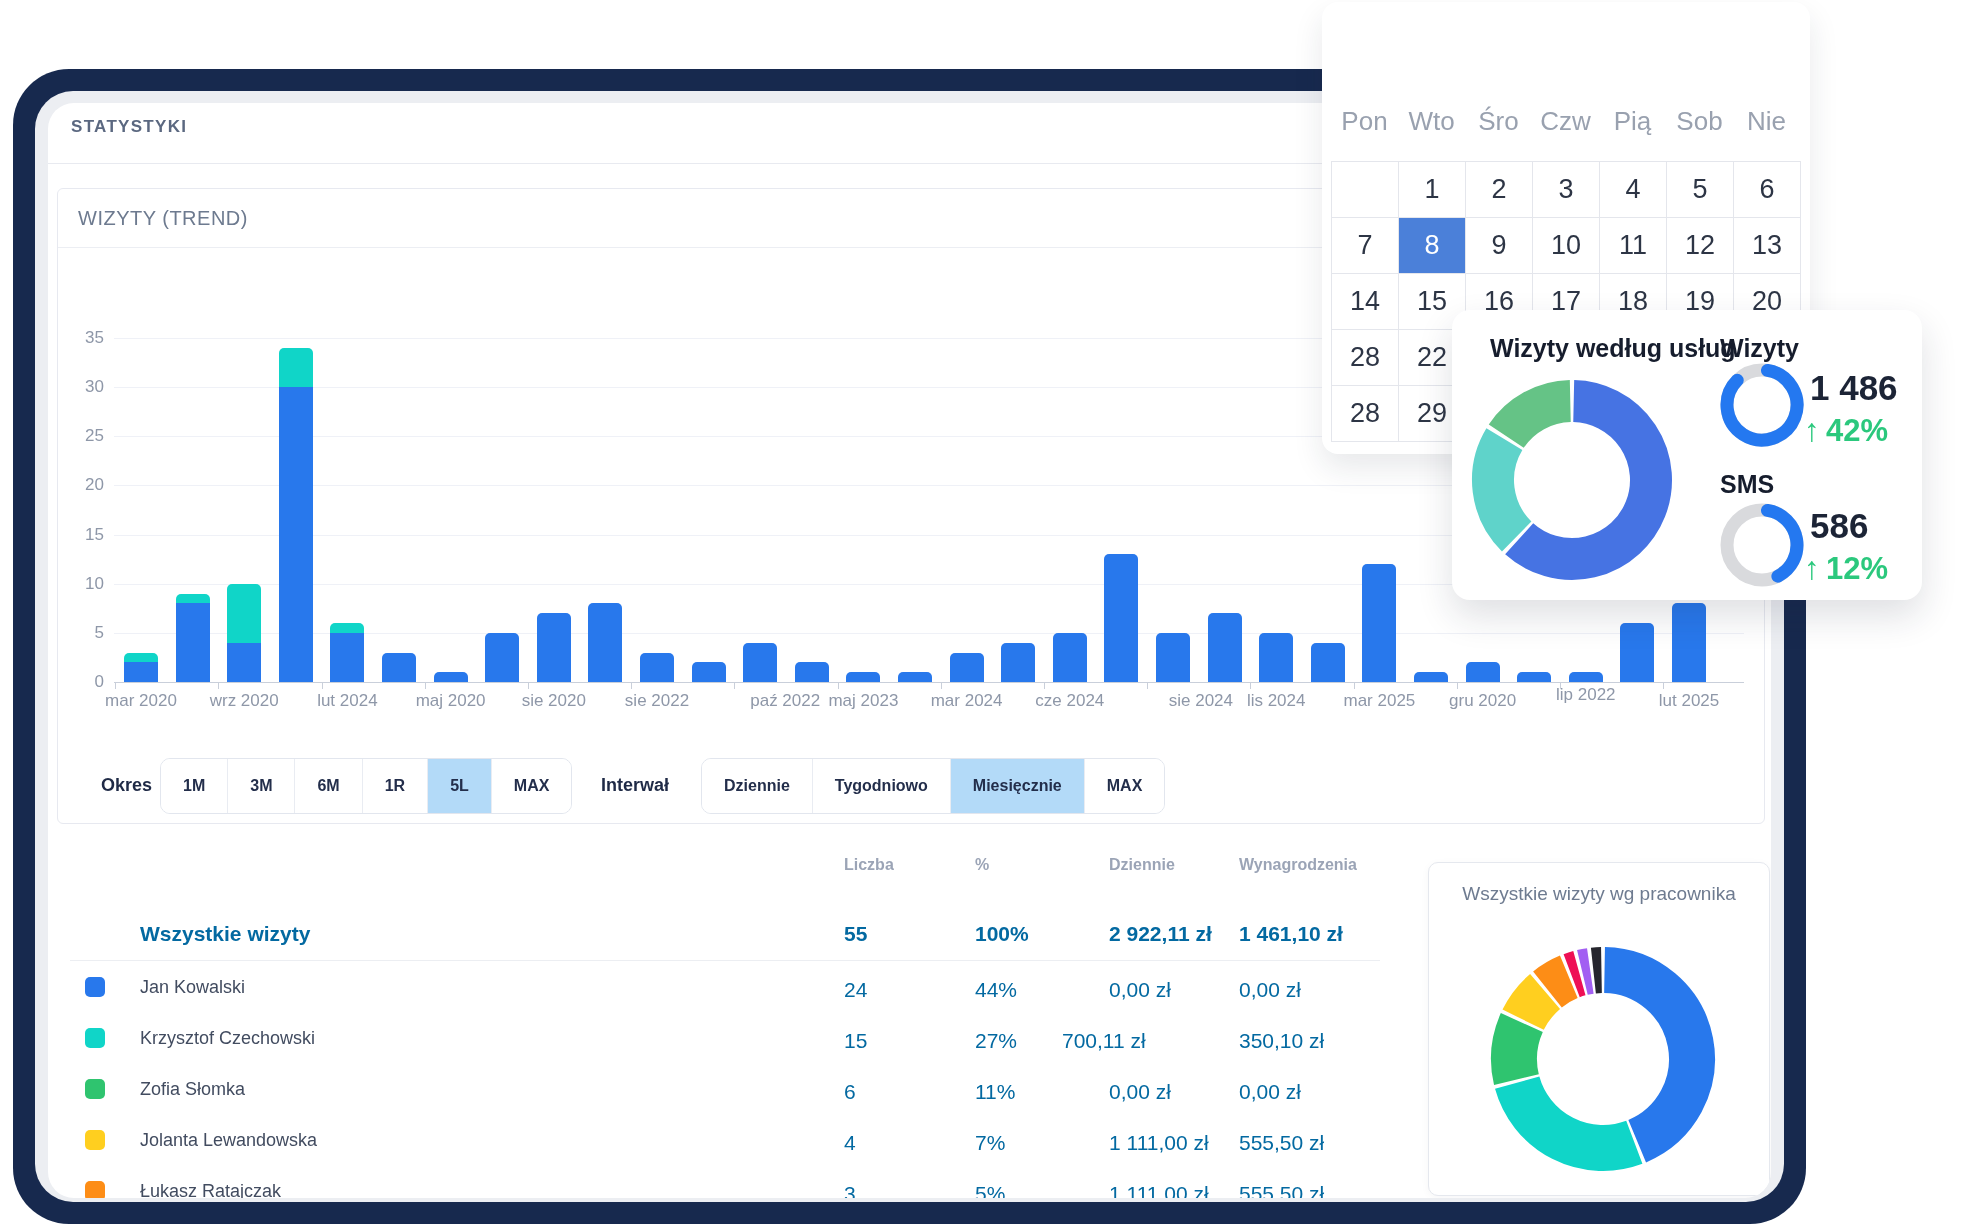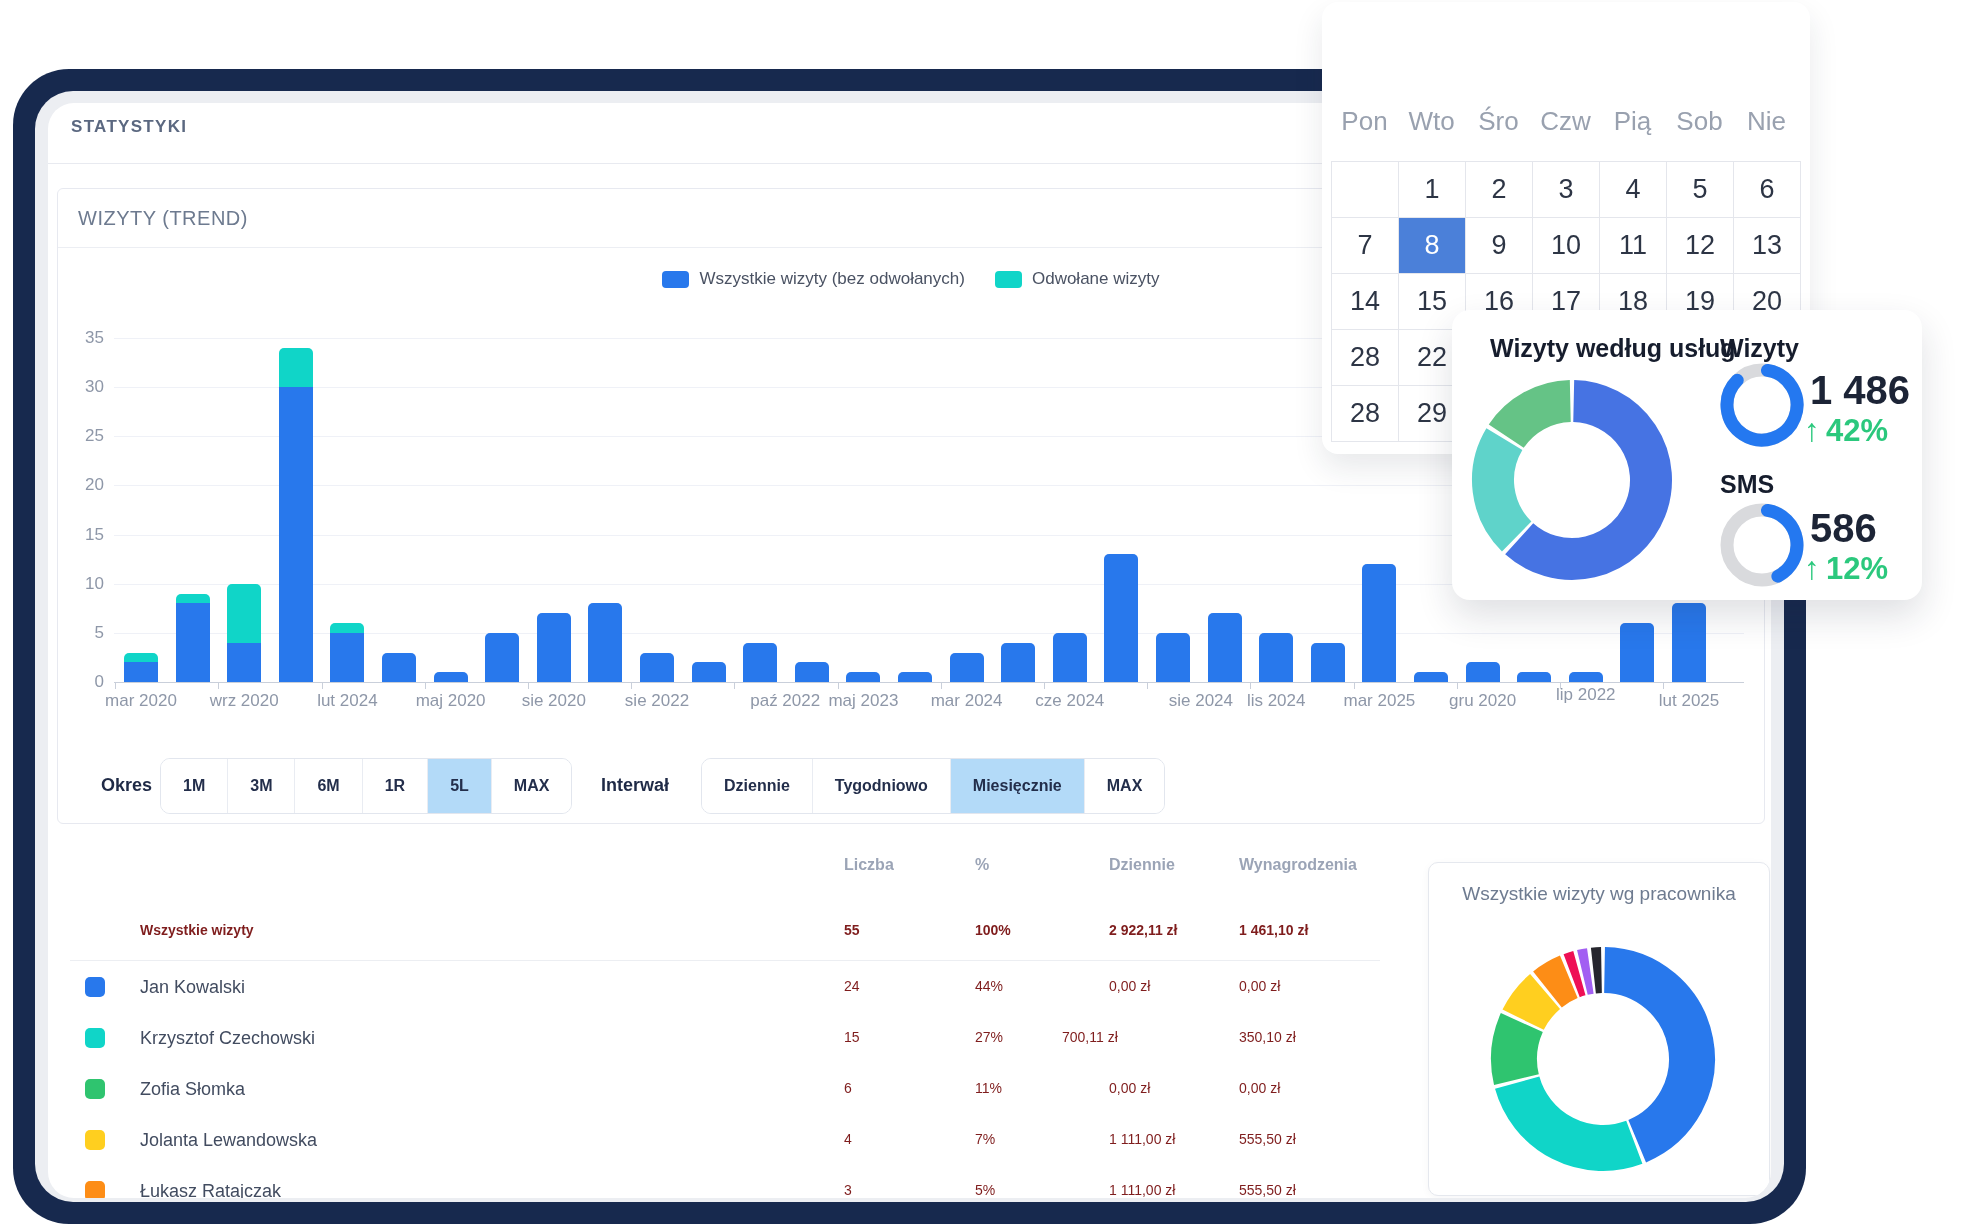--- a/index.html
+++ b/index.html
@@ -28,71 +28,61 @@
   .bar-top{border-radius:5px 5px 0 0;}
   
   .ctrl-label{font-size:18px;font-weight:bold;color:#1f2a46;}
   .btn-group{display:flex;background:#fff;border:1px solid #e2e6ee;border-radius:10px;overflow:hidden;}
   .seg-btn{height:54px;line-height:54px;padding:0 22px;font-size:16px;font-weight:bold;color:#232e4b;
            border-right:1px solid #e9ecf2;background:#fff;cursor:pointer;white-space:nowrap;}
   .seg-btn:last-child{border-right:none;}
   .seg-btn.selected{background:#b3daf8;}
   
   .th{font-size:16px;font-weight:bold;color:#9ba4b6;}
-  .td{font-size:14px;color:#7f1d1d;}
+  .td{font-size:21px;color:#0369a1;}
   .row-name{font-size:18px;color:#424c60;}
   .row-swatch{width:20px;height:20px;border-radius:5px;}
   .bold{font-weight:bold;}
   .table-divider{height:1px;background:#eceef2;}
   
   .calendar-card{left:1322px;top:2px;width:488px;height:452px;background:#fff;border-radius:16px;
                  box-shadow:0 14px 30px rgba(25,35,60,.10);}
   .cal-title{left:0;top:36px;width:100%;text-align:center;font-size:33px;font-weight:bold;color:#363f54;}
   .cal-daynames{left:9px;top:104px;width:470px;display:flex;}
   .cal-dayname{width:67px;text-align:center;font-size:26px;color:#99a1af;}
   .cal-grid{left:9px;top:159px;display:grid;grid-template-columns:repeat(7,67px);grid-auto-rows:56px;
             border-top:1px solid #e4e6ec;border-left:1px solid #e4e6ec;}
   .cal-cell{border-right:1px solid #e4e6ec;border-bottom:1px solid #e4e6ec;display:flex;align-items:center;
             justify-content:center;font-size:27px;color:#2d3545;background:#fff;cursor:pointer;}
   .cal-cell.selected{color:#fff;}
   .services-card{left:1452px;top:310px;width:470px;height:290px;background:#fff;border-radius:18px;
                  box-shadow:0 16px 36px rgba(25,35,60,.14);}
   .svc-title{font-size:25px;font-weight:bold;color:#161d2d;}
   .gauge-label{font-size:25px;font-weight:bold;color:#161d2d;}
-  .gauge-value{font-size:40px;font-weight:bold;color:#1c2436;}
+  .gauge-value{font-size:35px;font-weight:bold;color:#1c2436;}
   .gauge-change{font-size:31px;font-weight:bold;display:flex;align-items:center;gap:6px;}
   .gauge-change .arrow{font-weight:normal;font-size:32px;}
   .employee-card{left:1380px;top:759px;width:340px;height:332px;background:#fff;border:1px solid #e5e8ee;
                  border-radius:10px;box-shadow:0 2px 8px rgba(20,30,60,.04);}
   .emp-title{left:0;top:20px;width:100%;text-align:center;font-size:19px;color:#6e7b90;}
 </style>
 </head>
 <body>
 
 <div class="canvas">
   <div class="abs navy-frame"></div>
   <div class="abs gray-band"></div>
 
   <div class="abs panel">
     <div class="abs page-title">STATYSTYKI</div>
     <div class="abs panel-divider"></div>
 
     <div class="abs trend-box">
       <div class="abs trend-title">WIZYTY (TREND)</div>
       <div class="abs trend-head-divider"></div>
-      <div class="abs legend" id="legend">
-          <div class="legend-item">
-            <div class="legend-swatch" style="background: rgb(40, 120, 236);"></div>
-            <div>Wszystkie wizyty (bez odwołanych)</div>
-          </div>
-          <div class="legend-item">
-            <div class="legend-swatch" style="background: rgb(16, 213, 200);"></div>
-            <div>Odwołane wizyty</div>
-          </div>
-        </div>
       <div class="abs" id="chart" style="left:0;top:0;width:1706px;height:634px;">
           <div class="gridline zero" style="position: absolute; left: 56px; top: 493px; width: 1630px;"></div>
           <div class="ytick" style="position: absolute; left: 0px; top: 483px;">0</div>
           <div class="gridline" style="position: absolute; left: 56px; top: 443.855px; width: 1630px;"></div>
           <div class="ytick" style="position: absolute; left: 0px; top: 433.855px;">5</div>
           <div class="gridline" style="position: absolute; left: 56px; top: 394.71px; width: 1630px;"></div>
           <div class="ytick" style="position: absolute; left: 0px; top: 384.71px;">10</div>
           <div class="gridline" style="position: absolute; left: 56px; top: 345.565px; width: 1630px;"></div>
           <div class="ytick" style="position: absolute; left: 0px; top: 335.565px;">15</div>
           <div class="gridline" style="position: absolute; left: 56px; top: 296.42px; width: 1630px;"></div>

